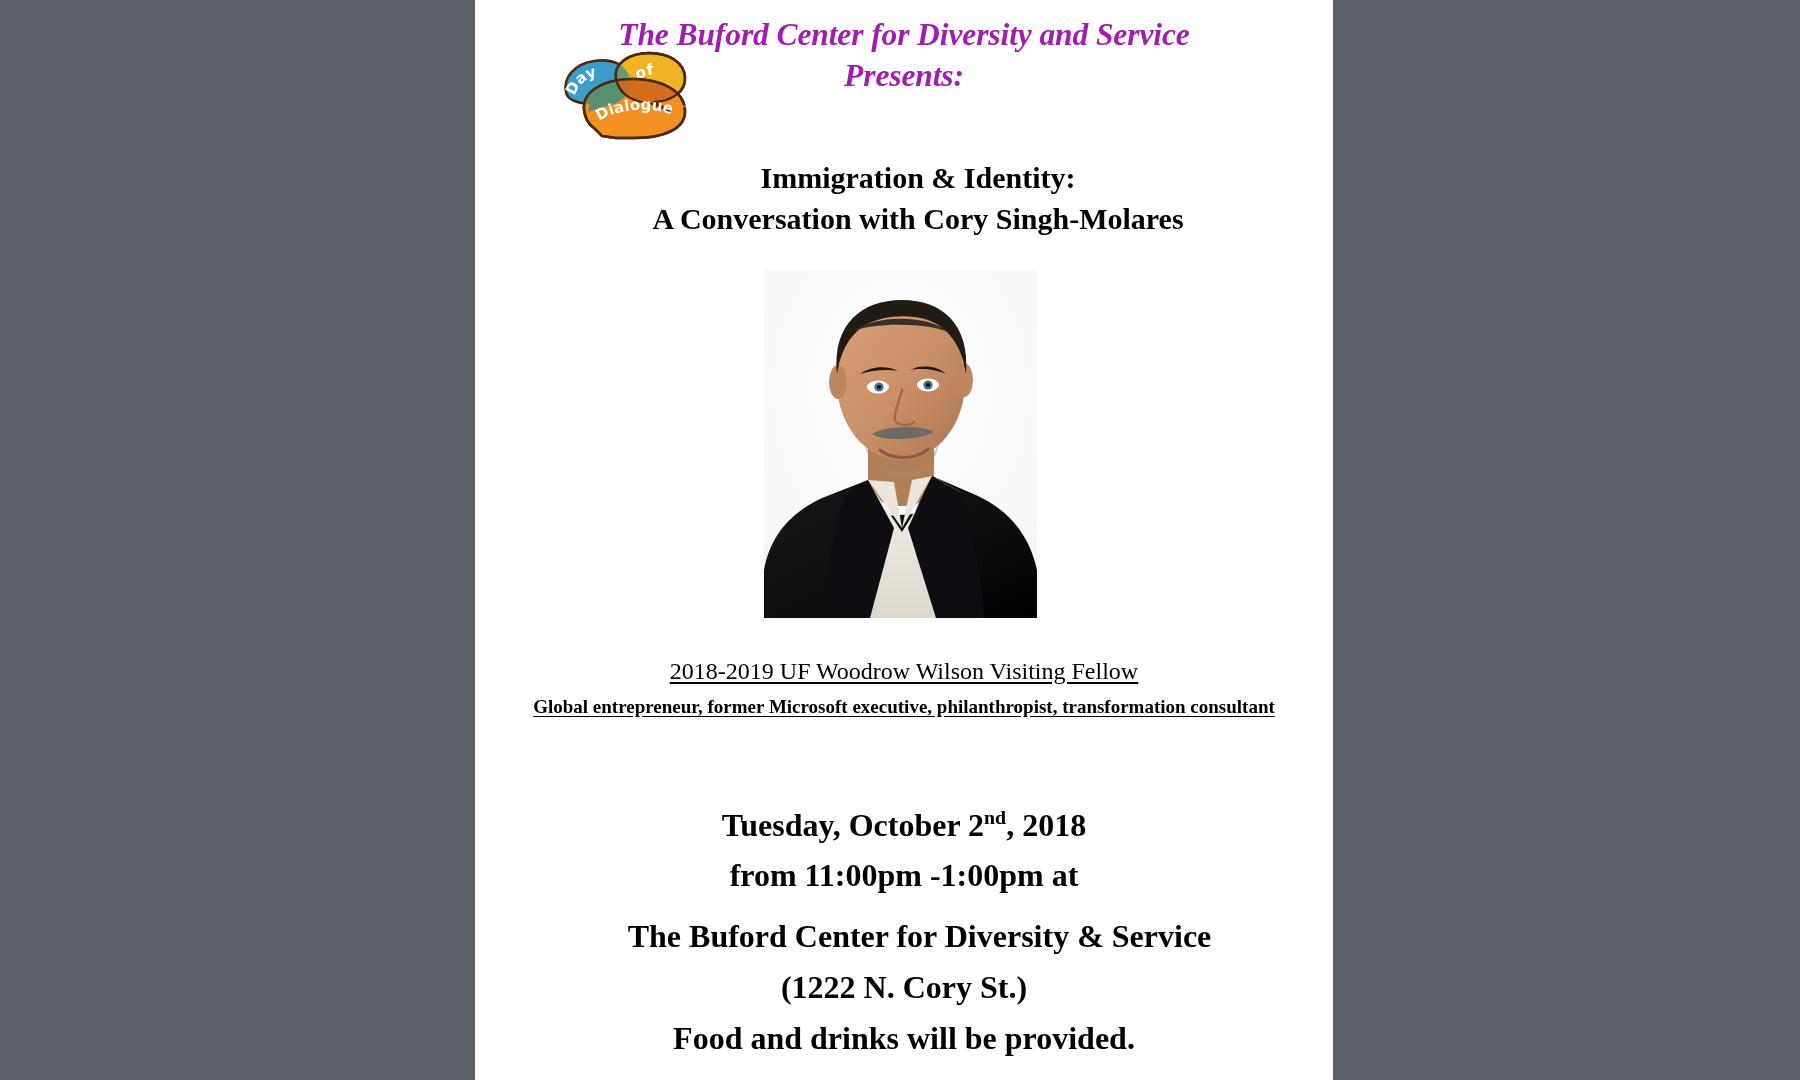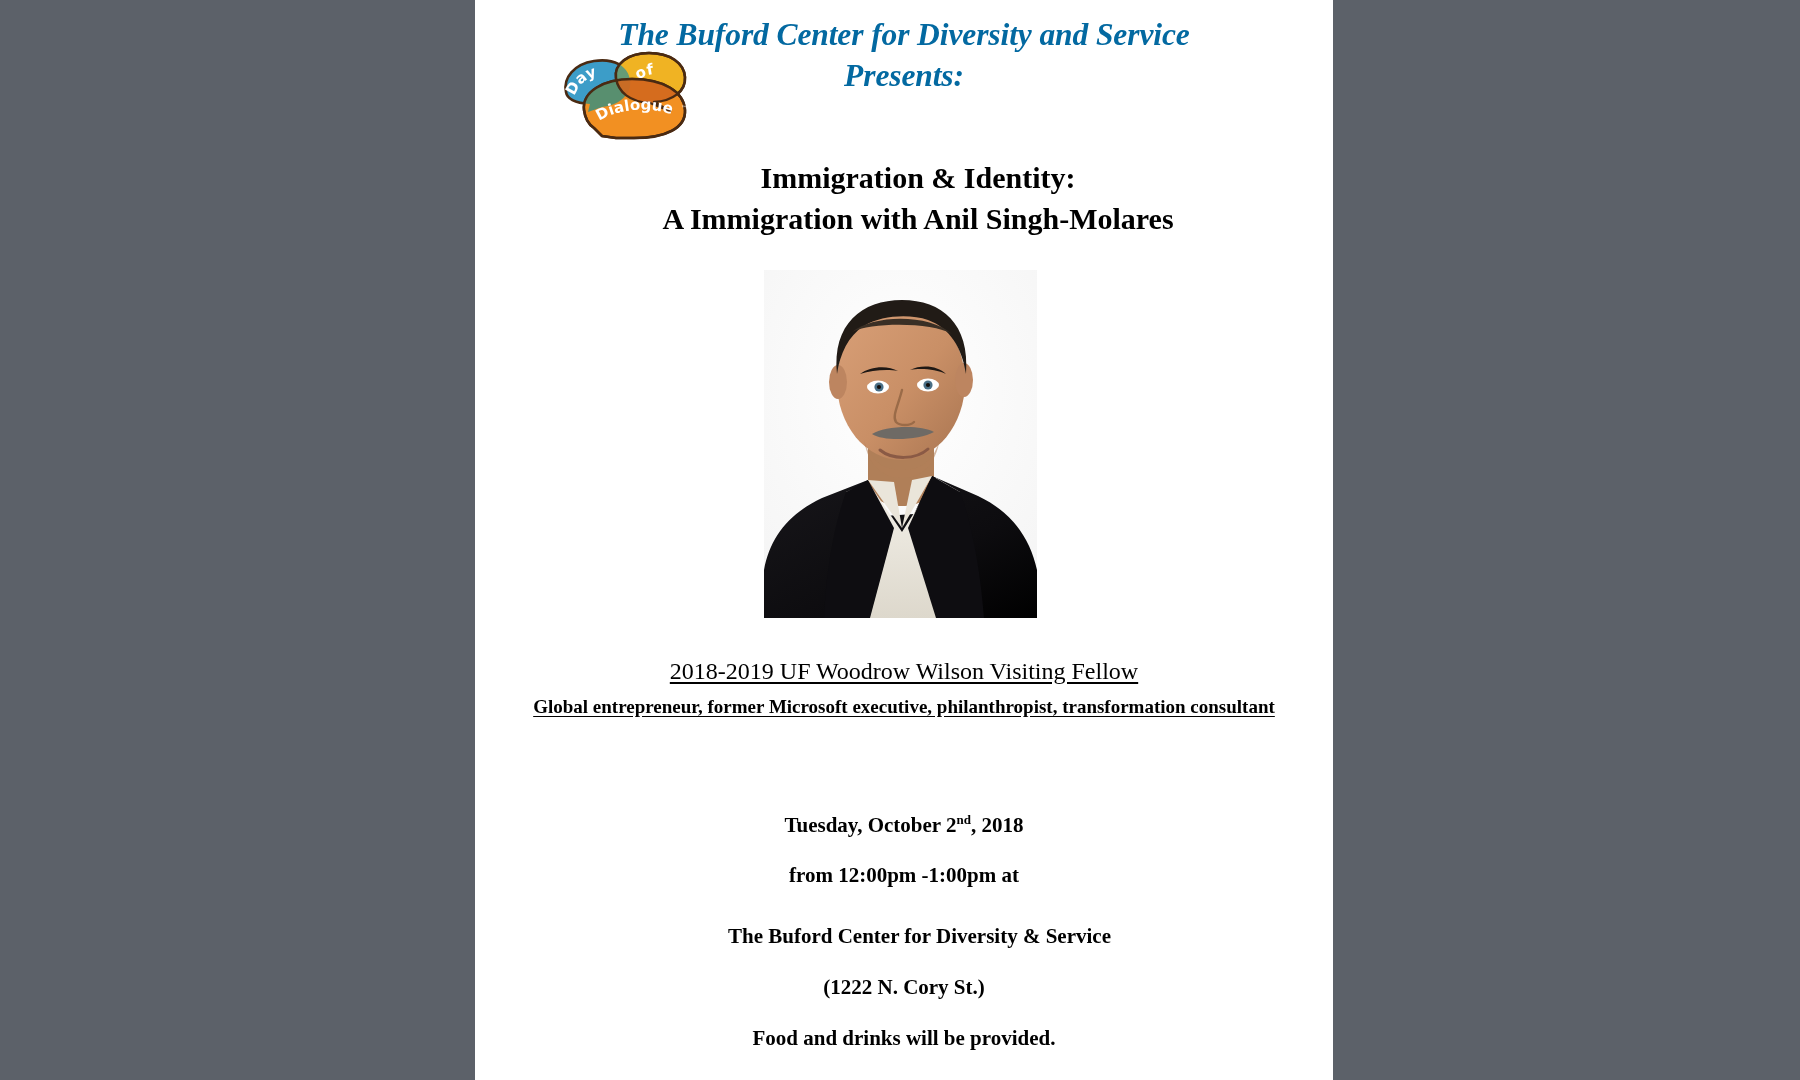--- a/index.html
+++ b/index.html
@@ -42,21 +42,21 @@
     top: 14px;
     width: 858px;
     text-align: center;
   }
   .org-title {
     font-family: "Liberation Serif", "DejaVu Serif", serif;
     font-weight: bold;
     font-style: italic;
     font-size: 31.5px;
     line-height: 41px;
-    color: #0369a1;
+    color: #a21caf;
     letter-spacing: -0.1px;
     padding: 0 26px;
   }
 
   
   #logo {
     position: absolute;
     left: 83px;
     top: 48px;
     width: 142px;
@@ -120,21 +120,21 @@
   .details {
     position: absolute;
     left: 0;
     top: 808px;
     width: 858px;
     text-align: center;
     color: #000000;
   }
   .detail-line {
     font-weight: bold;
-    font-size: 21px;
+    font-size: 32px;
     line-height: 34px;
   }
   .detail-line.gap-a { margin-top: 16px; }
   .detail-line.gap-b { margin-top: 27px; padding-left: 31px; }
   .detail-line.gap-c { margin-top: 17px; }
   .detail-line.gap-d { margin-top: 17px; }
   .sup {
     font-size: 0.62em;
     vertical-align: super;
     line-height: 0;
@@ -205,21 +205,21 @@
         <path id="arcDialogue" d="M40 74 C58 60 96 58 118 68" fill="none"></path>
         <text font-family="'DejaVu Sans','Liberation Sans',sans-serif" font-size="15" font-weight="bold" fill="#ffffff">
           <textPath href="#arcDialogue" startOffset="2%">Dialogue</textPath>
         </text>
         <text x="123" y="62" font-family="'DejaVu Sans','Liberation Sans',sans-serif" font-size="6" fill="#ffffff">™</text>
       </svg>
     </div>
 
     <div class="event-title">
       <span class="line">Immigration &amp; Identity:</span>
-      <span class="line">A Immigration with Anil Singh-Molares</span>
+      <span class="line">A Conversation with Cory Singh-Molares</span>
     </div>
 
     <div id="portrait">
       <svg viewBox="0 0 273 348" xmlns="http://www.w3.org/2000/svg">
         <defs>
           <linearGradient id="skin" x1="0" y1="0" x2="1" y2="1">
             <stop offset="0%" stop-color="#d9a078"></stop>
             <stop offset="55%" stop-color="#c98f66"></stop>
             <stop offset="100%" stop-color="#a97551"></stop>
           </linearGradient>
@@ -286,20 +286,20 @@
 
     <div class="credentials">
       <div class="cred-line-1">2018-2019 UF Woodrow Wilson Visiting Fellow</div>
       <div class="cred-line-2">Global entrepreneur, former Microsoft executive, philanthropist, transformation consultant</div>
     </div>
 
     <div class="details">
       <div class="detail-line">
         <span>Tuesday, October 2</span><span class="sup">nd</span><span>, 2018</span>
       </div>
-      <div class="detail-line gap-a">from 12:00pm -1:00pm at</div>
+      <div class="detail-line gap-a">from 11:00pm -1:00pm at</div>
       <div class="detail-line gap-b">The Buford Center for Diversity &amp; Service</div>
       <div class="detail-line gap-c">(1222 N. Cory St.)</div>
       <div class="detail-line gap-d">Food and drinks will be provided.</div>
     </div>
 
   </div>
 </div>
 
 </body></html>

